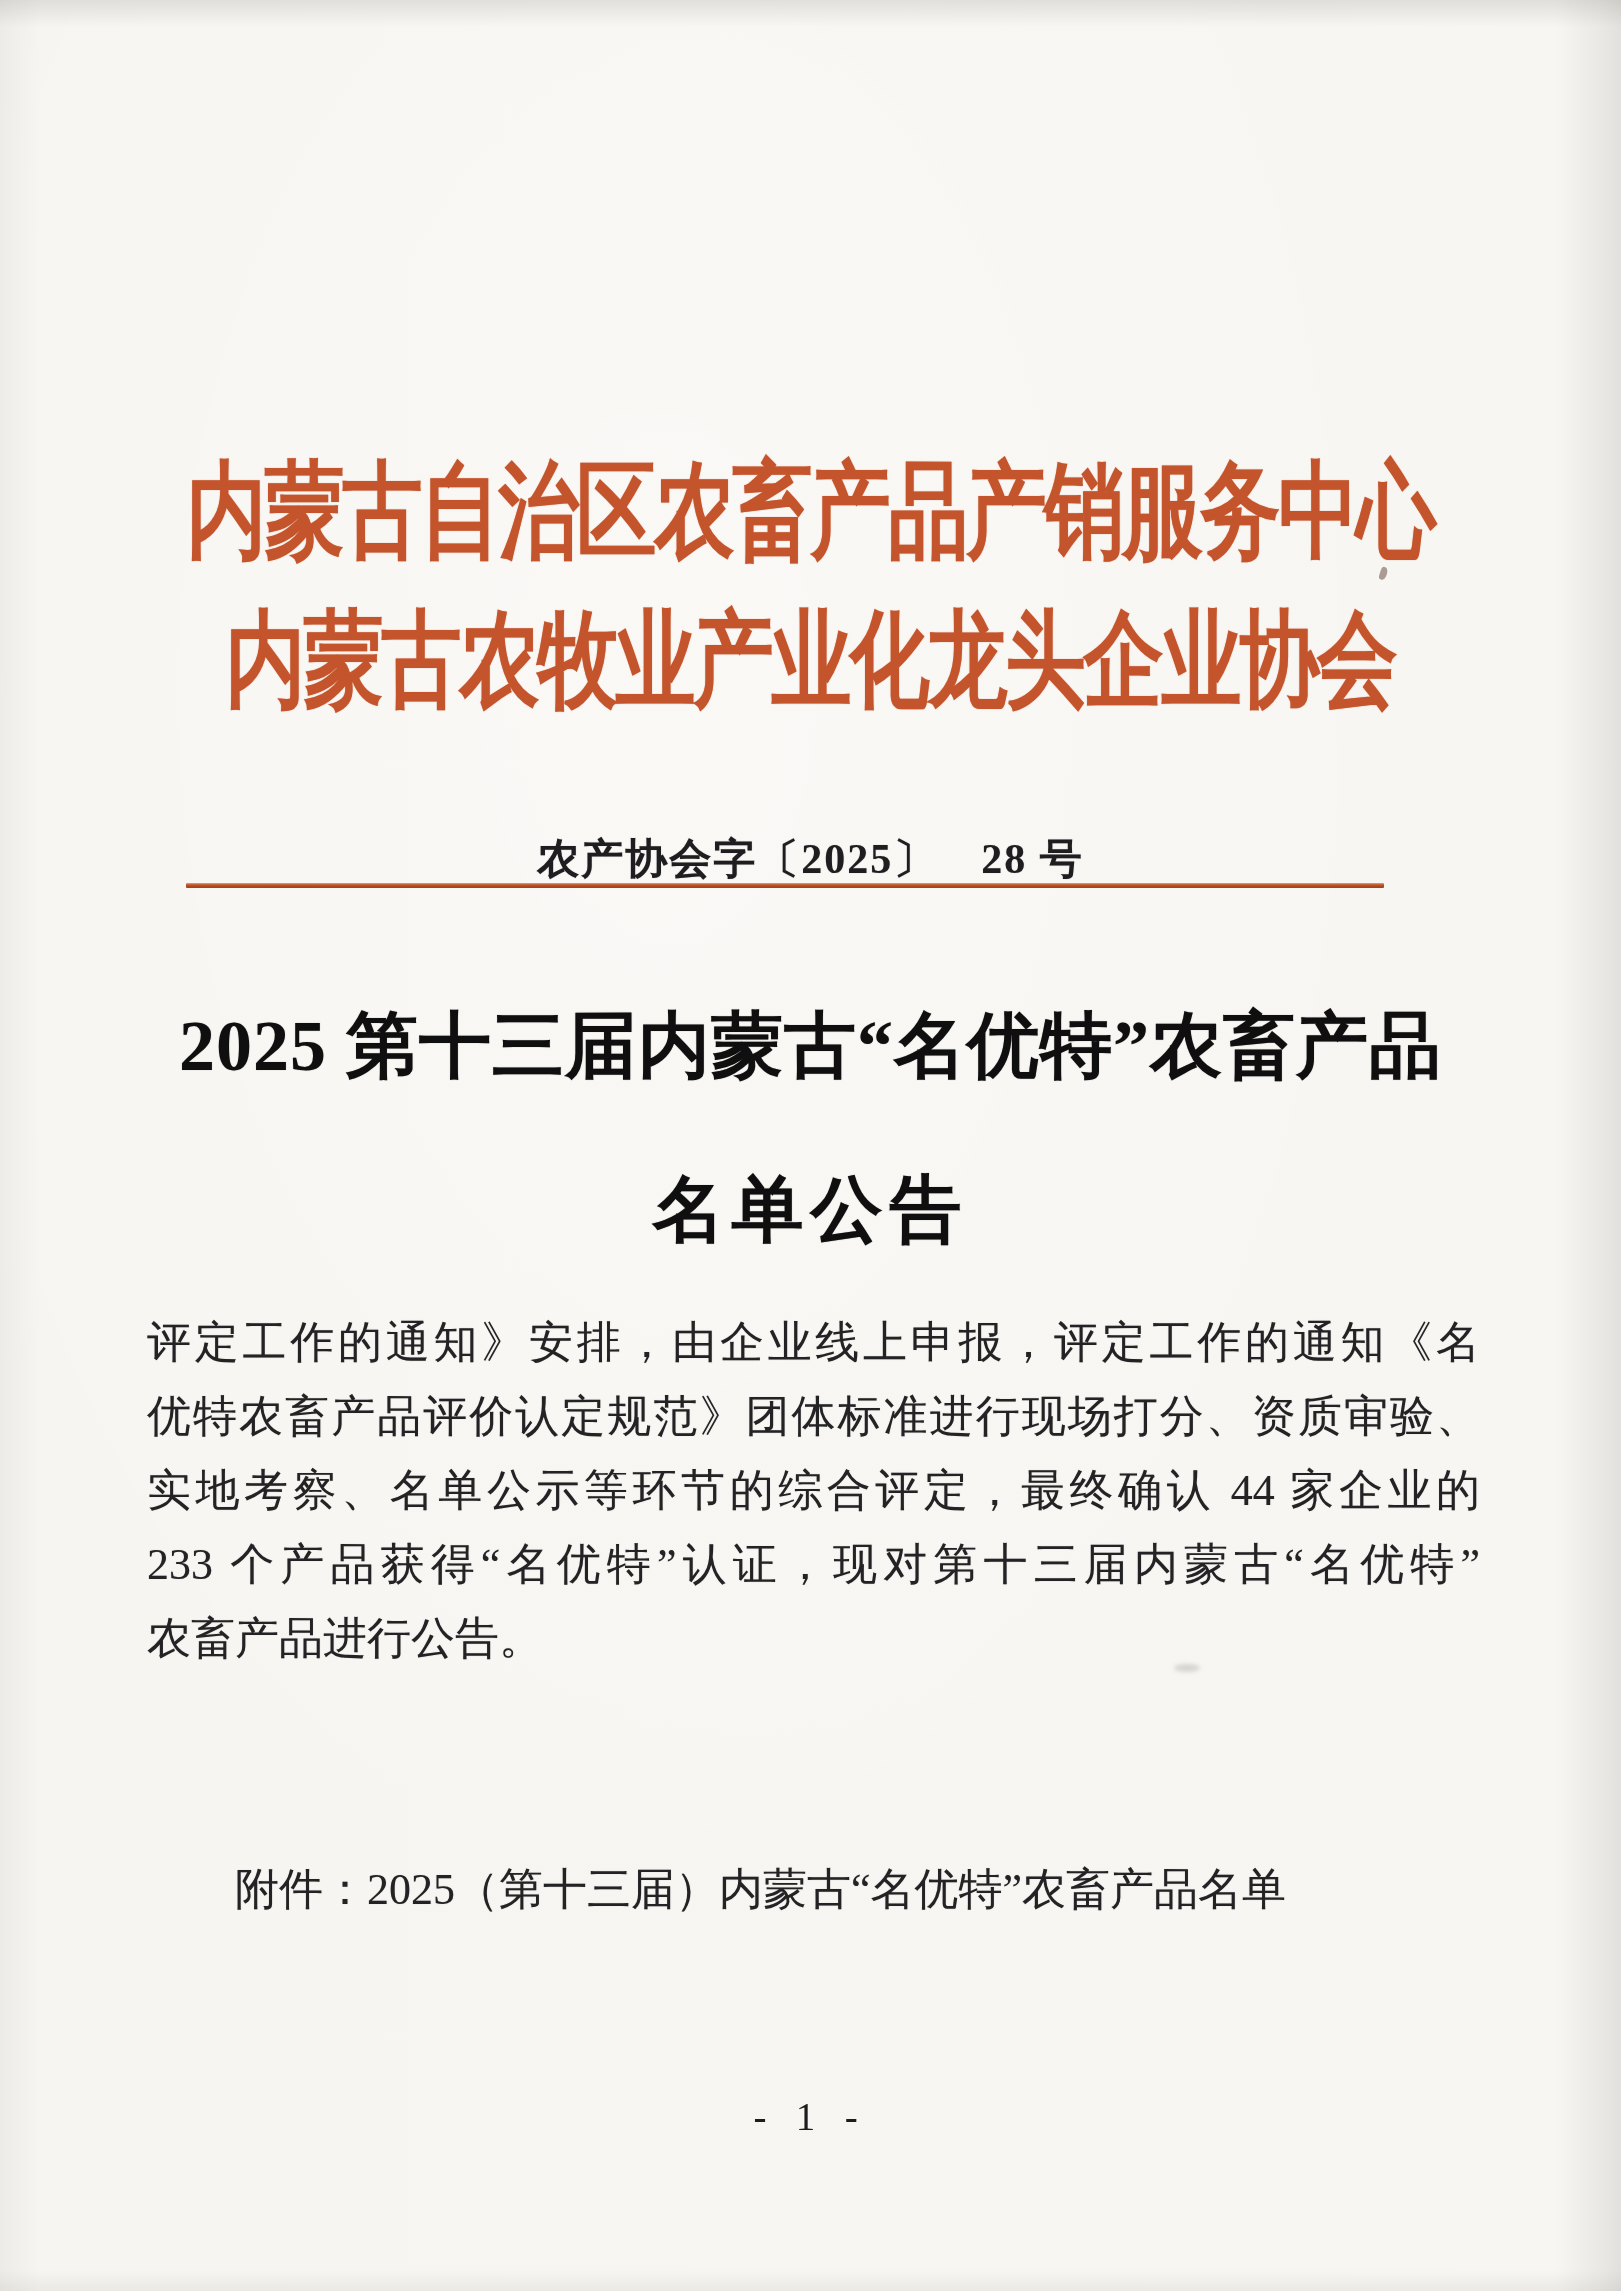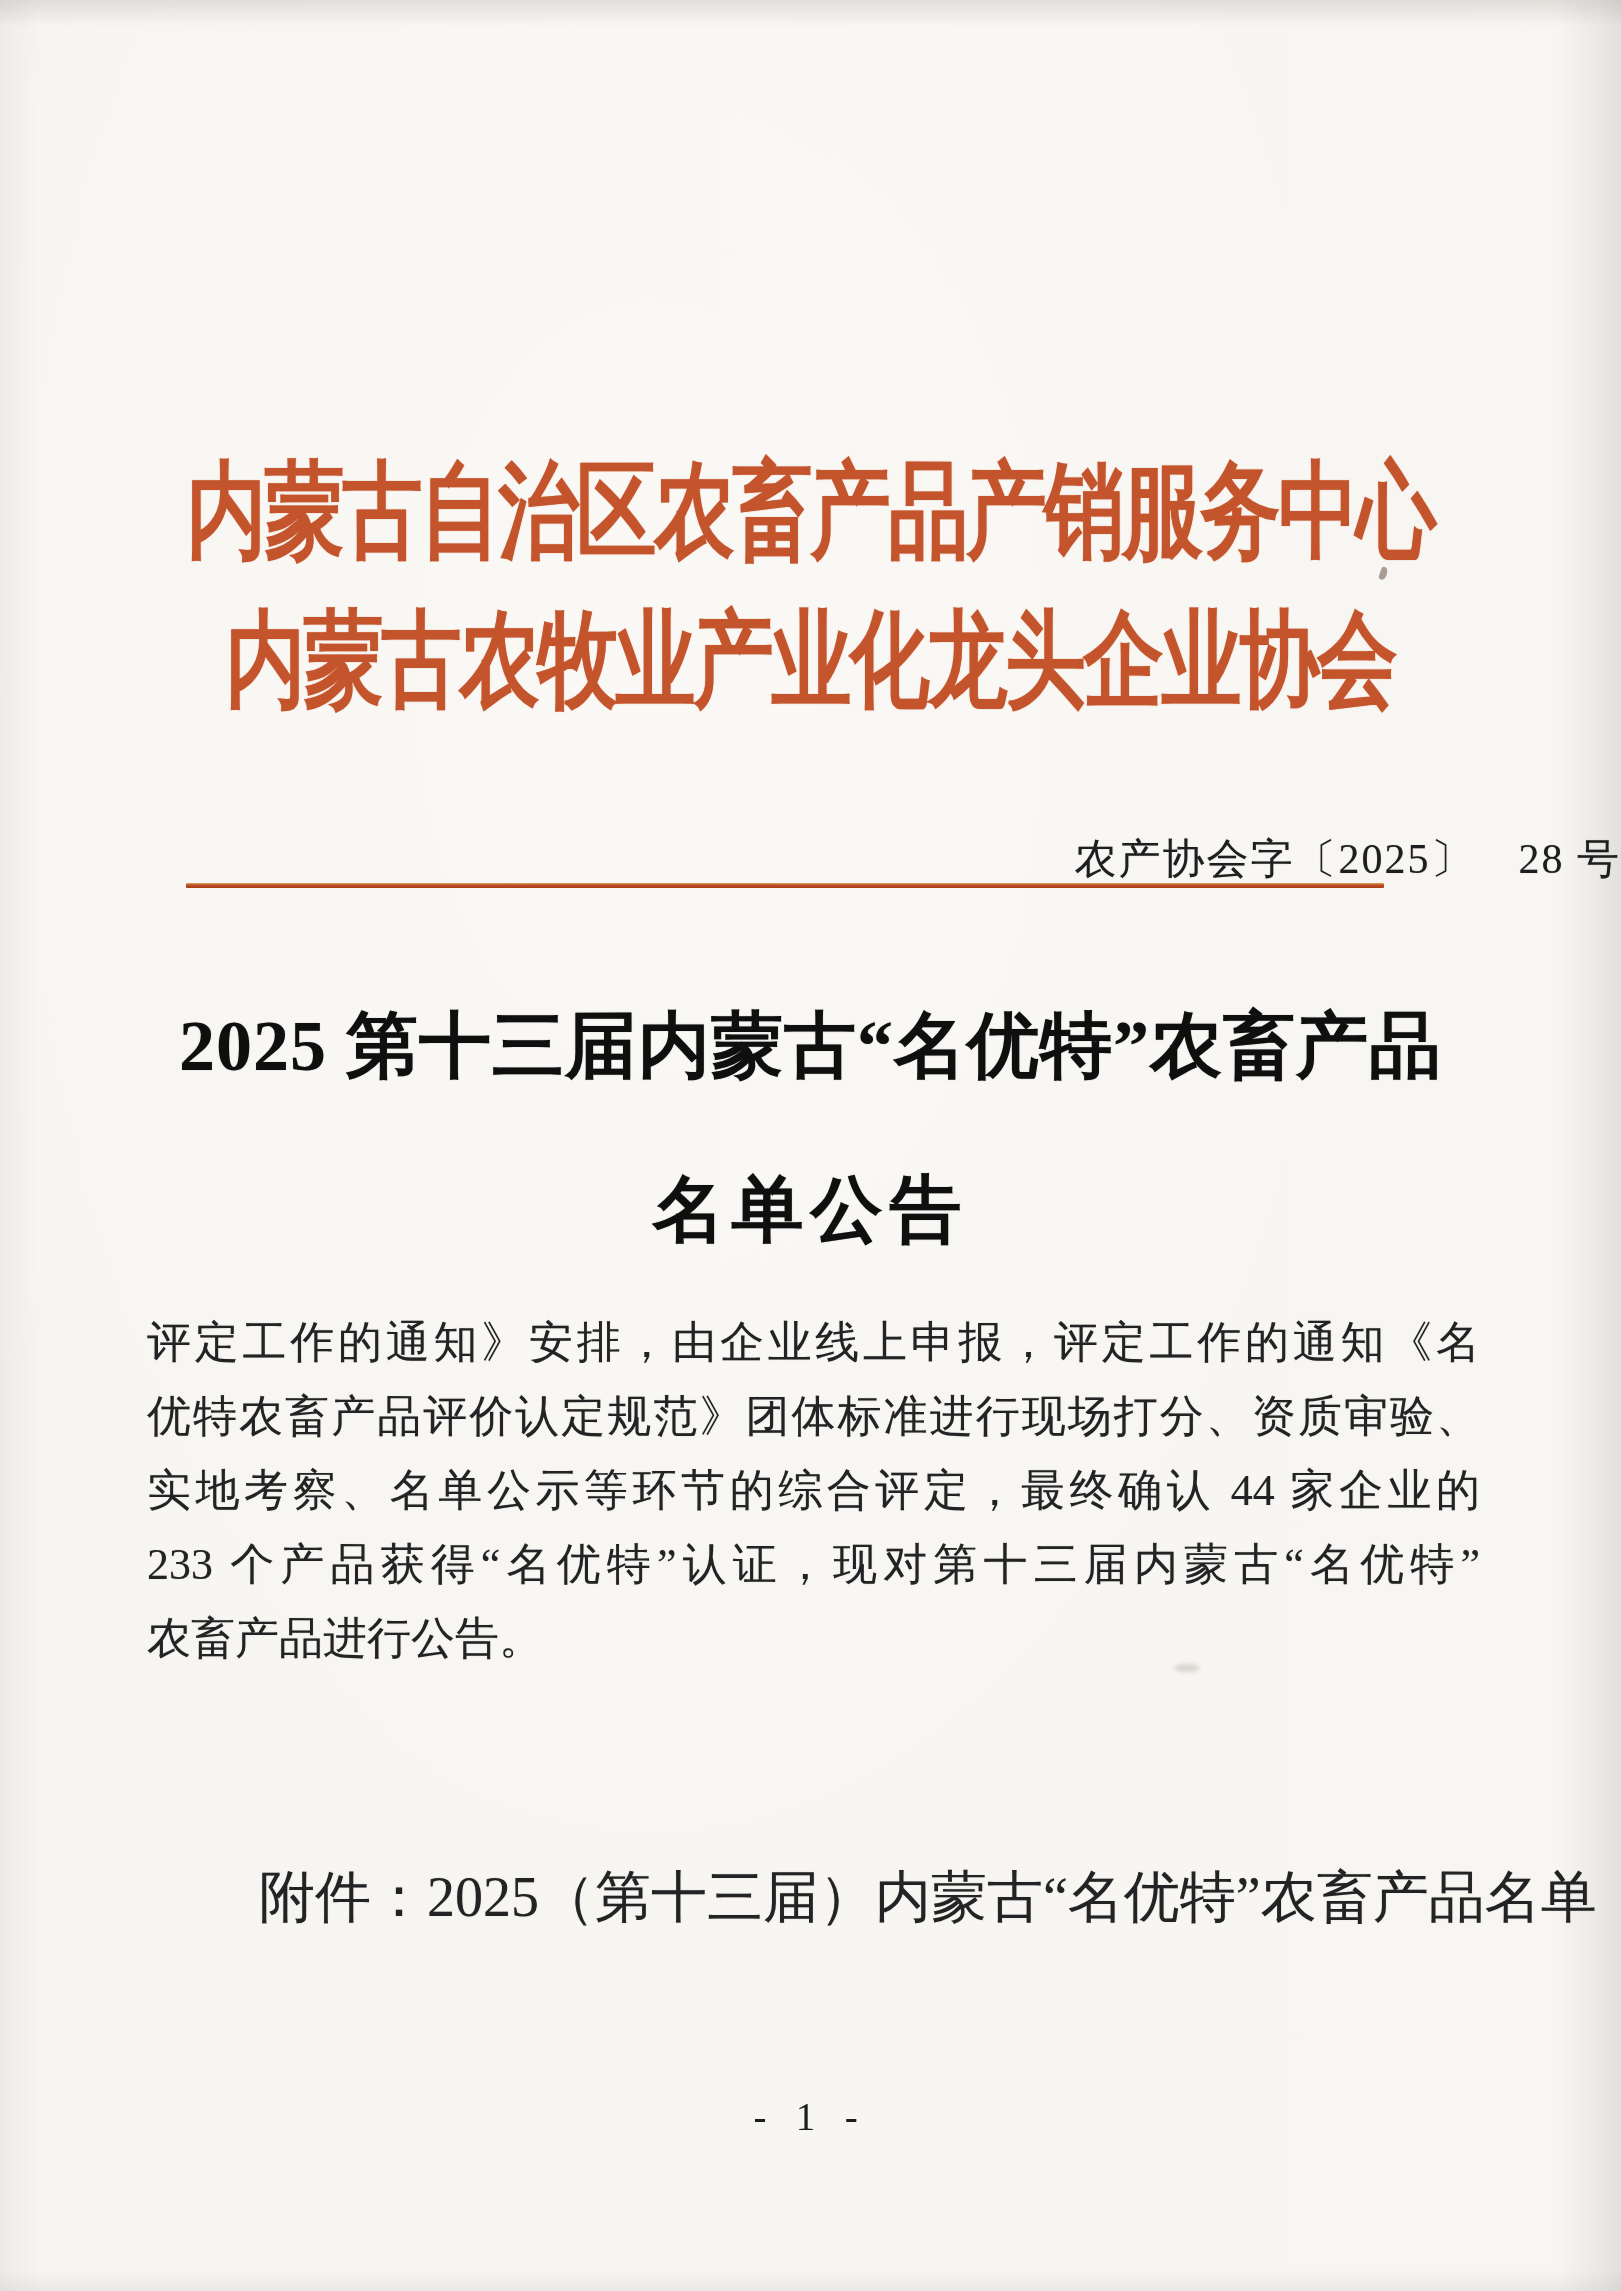--- a/index.html
+++ b/index.html
@@ -40,26 +40,27 @@
     transform:scaleY(1.32);
     transform-origin:center;
     text-shadow:0 0 1px rgba(196,84,44,0.6);
     white-space:nowrap;
   }
   .org-line1{top:459px;}
   .org-line2{top:608px;}
 
   .doc-number{
     position:absolute;left:0;top:831px;width:100%;
-    text-align:right;
+    text-align:center;
     font-size:42px;
     color:#1e1e20;
     letter-spacing:2px;
     white-space:pre;
     text-shadow:0 0 1px rgba(30,30,32,0.35);
+    font-weight:bold;
   }
 
   .red-rule{
     position:absolute;left:186px;top:883px;
     width:1198px;height:4.9px;
     background:linear-gradient(180deg,#dfa95f 0%,#c05028 40%,#a53c1a 100%);
     border-radius:1px;
   }
 
   .doc-title{
@@ -83,21 +84,21 @@
     color:#232325;
     text-shadow:0 0 1px rgba(35,35,37,0.3);
   }
   .body-line{width:100%;}
   .body-line.fill{text-align:justify;text-align-last:justify;}
   .body-line.indent{text-indent:2em;}
 
   .attachment{
     position:absolute;left:147px;top:1860px;
     width:1333px;
-    font-size:56px;
+    font-size:44px;
     color:#232325;
     padding-left:0;
     text-indent:2em;
     text-shadow:0 0 1px rgba(35,35,37,0.3);
     white-space:nowrap;
   }
 
   .page-number{
     position:absolute;left:0;top:2094px;width:100%;
     text-align:center;

